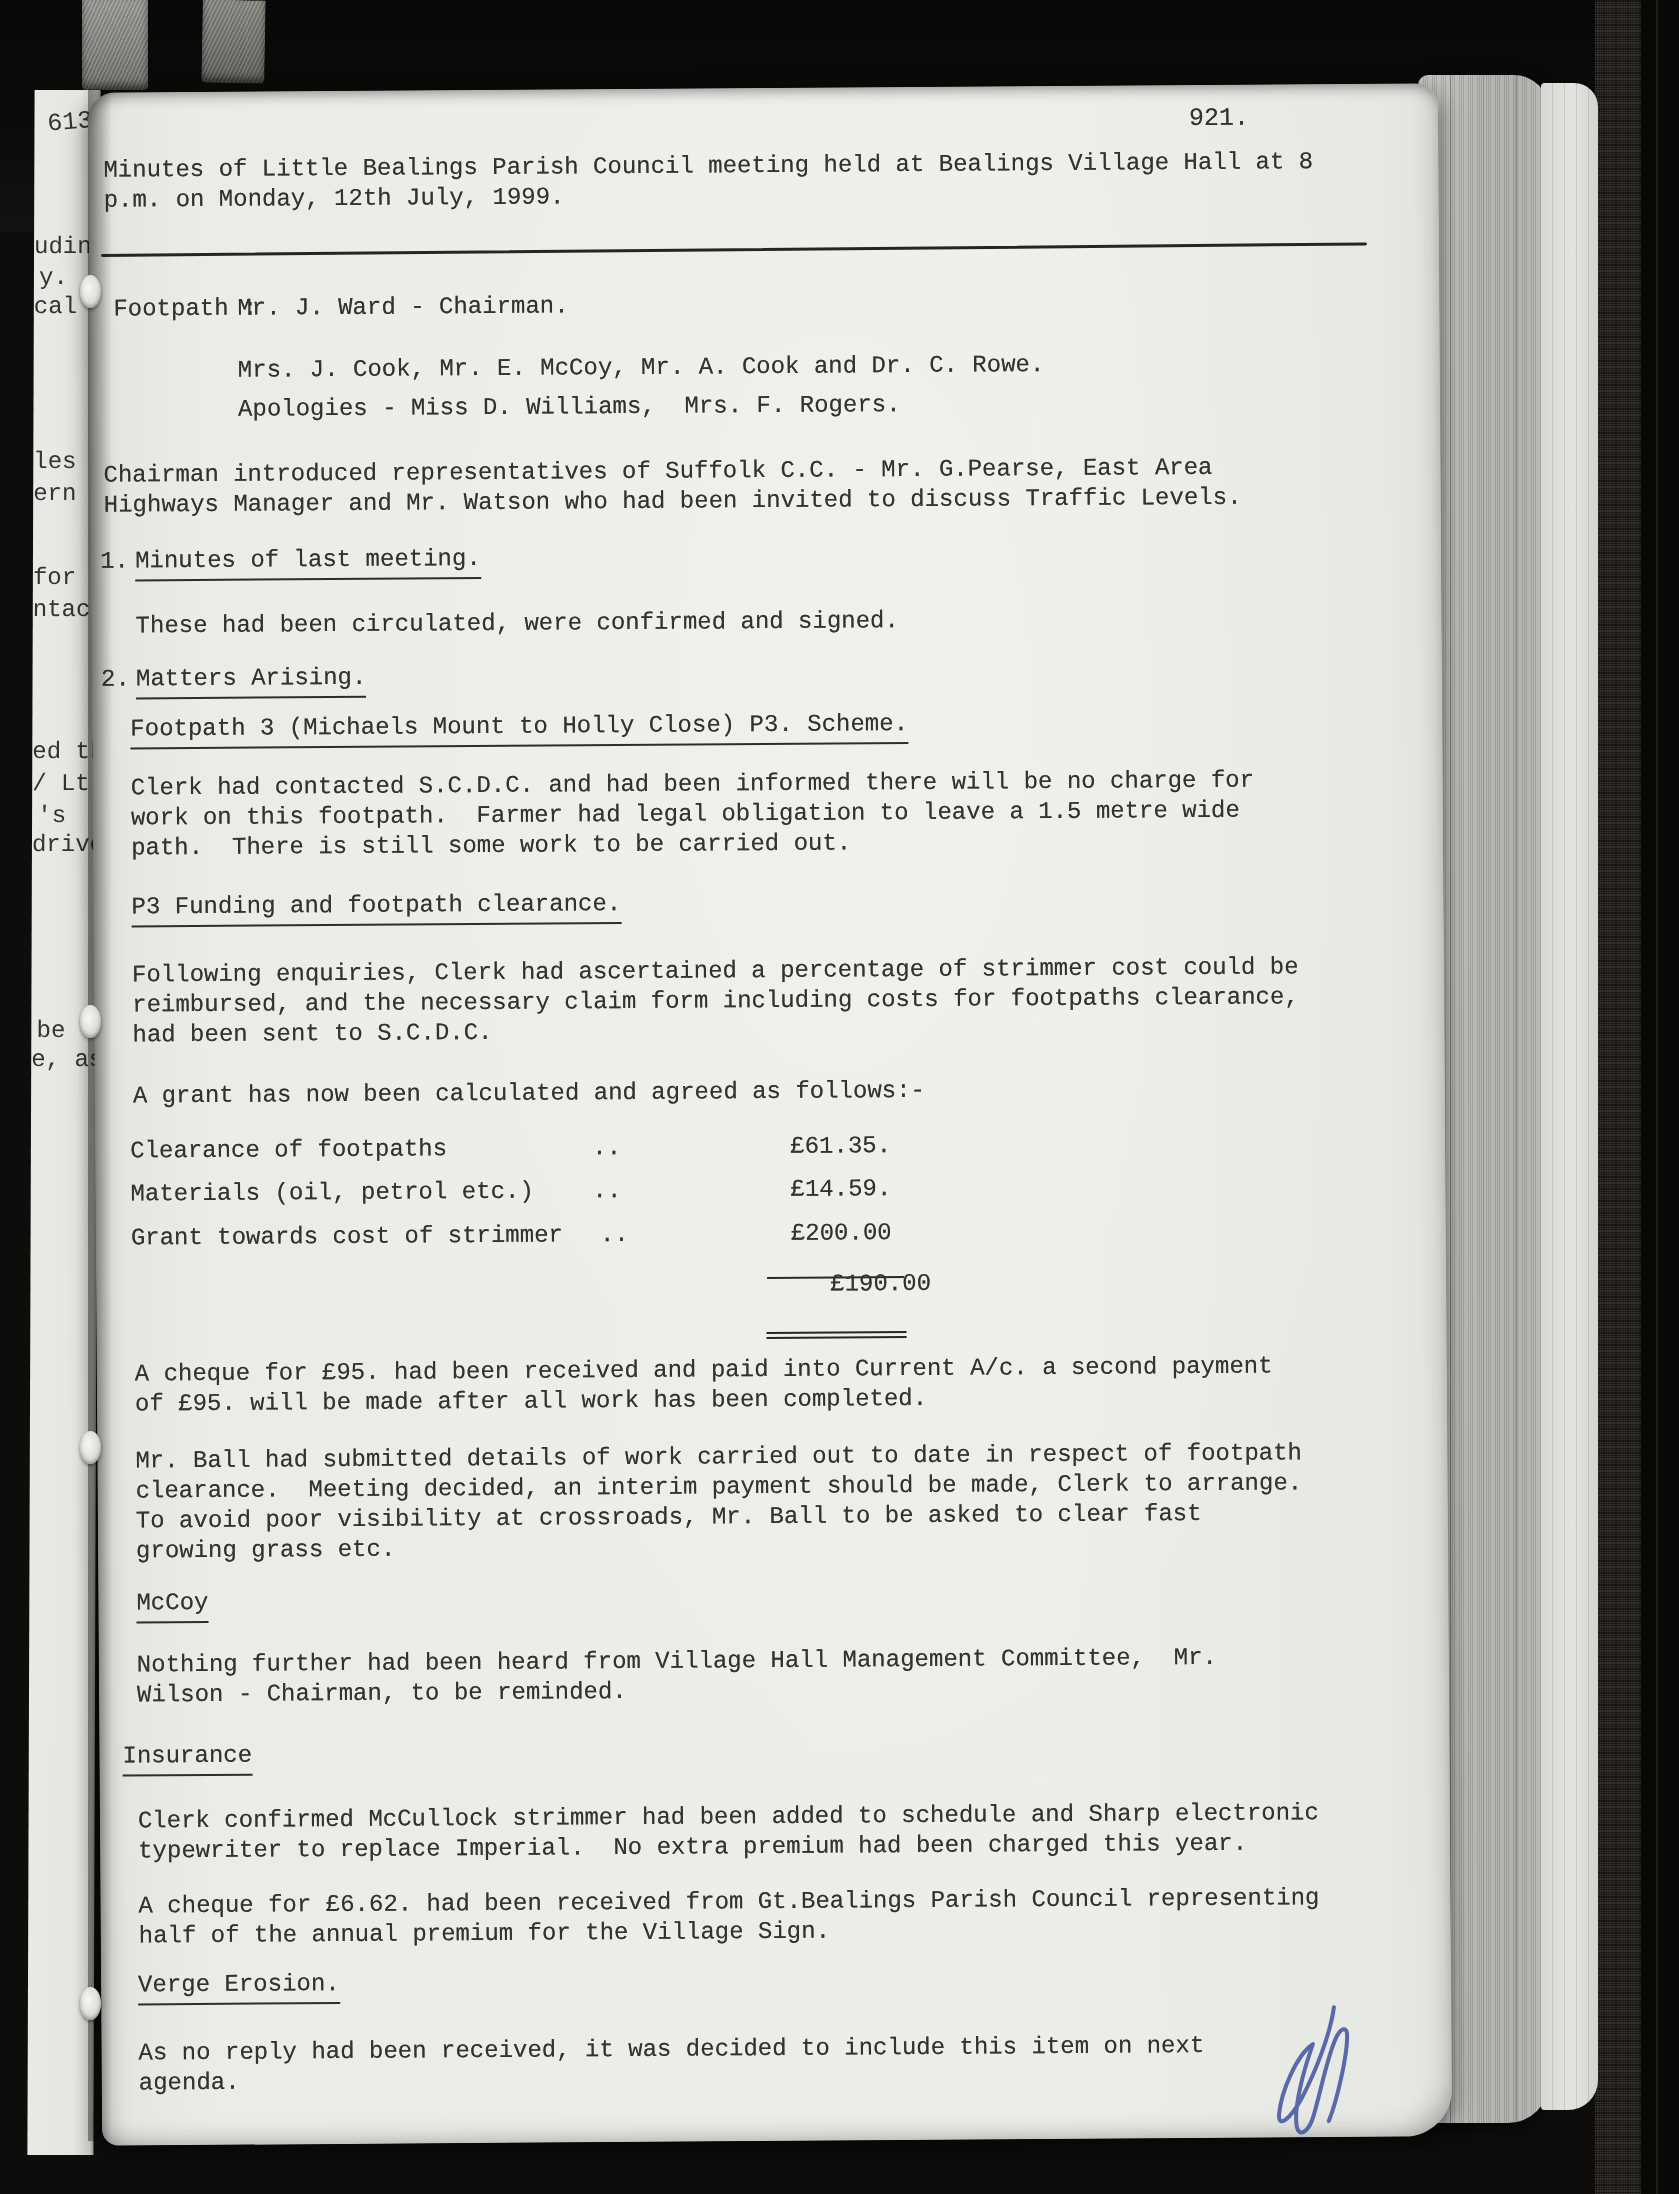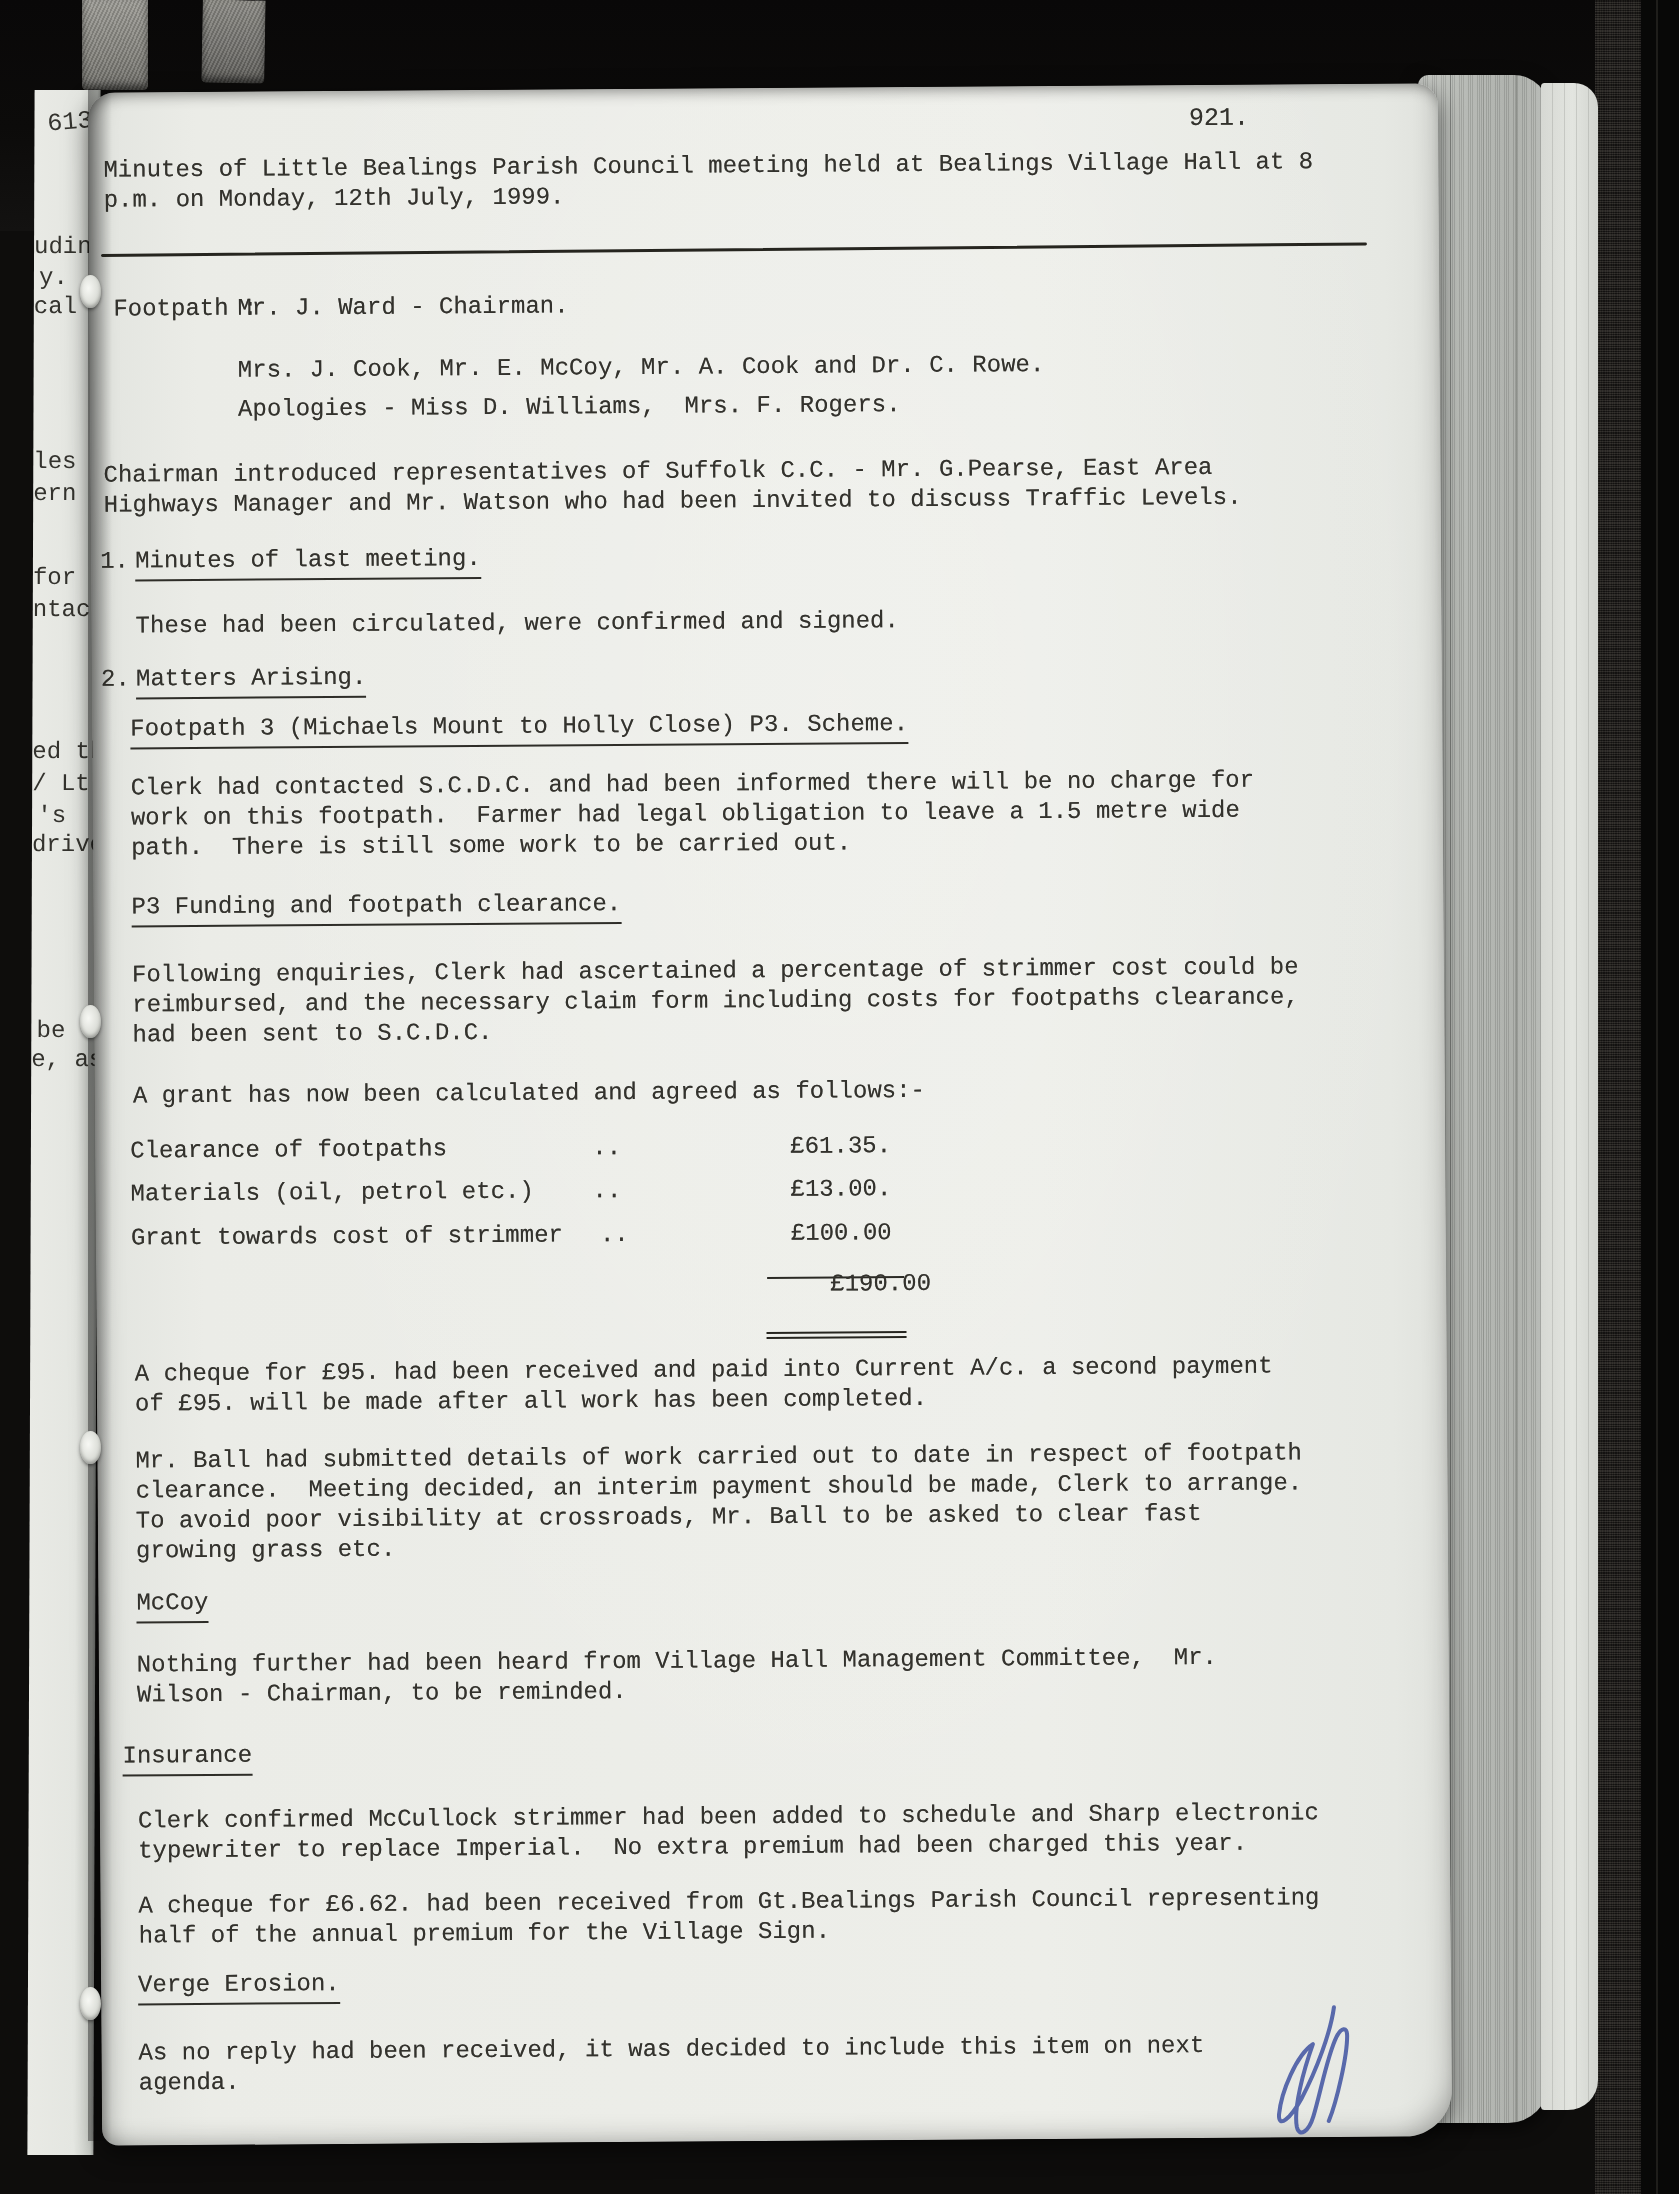--- a/index.html
+++ b/index.html
@@ -203,25 +203,25 @@
 had been sent to S.C.D.C.</div>
 
   <div class="t" style="left:38px;top:989px;width:1254px">A grant has now been calculated and agreed as follows:-</div>
 
   <div class="t" style="left:35px;top:1044px">Clearance of footpaths</div>
   <div class="t" style="left:497px;top:1044px">..</div>
   <div class="t" style="left:695px;top:1044px">£61.35.</div>
 
   <div class="t" style="left:35px;top:1087px">Materials (oil, petrol etc.)</div>
   <div class="t" style="left:497px;top:1087px">..</div>
-  <div class="t" style="left:695px;top:1087px">£13.00.</div>
+  <div class="t" style="left:695px;top:1087px">£14.59.</div>
 
   <div class="t" style="left:35px;top:1131px">Grant towards cost of strimmer</div>
   <div class="t" style="left:504px;top:1131px">..</div>
-  <div class="t" style="left:695px;top:1131px">£100.00</div>
+  <div class="t" style="left:695px;top:1131px">£200.00</div>
 
   <div class="rule-single"></div>
   <div class="t" style="left:734px;top:1182px">£190.00</div>
   <div class="rule-double"></div>
 
   <div class="t" style="left:38px;top:1267px;width:1254px">A cheque for £95. had been received and paid into Current A/c. a second payment
 of £95. will be made after all work has been completed.</div>
 
   <div class="t" style="left:38px;top:1354px;width:1266px">Mr. Ball had submitted details of work carried out to date in respect of footpath
 clearance.  Meeting decided, an interim payment should be made, Clerk to arrange.

